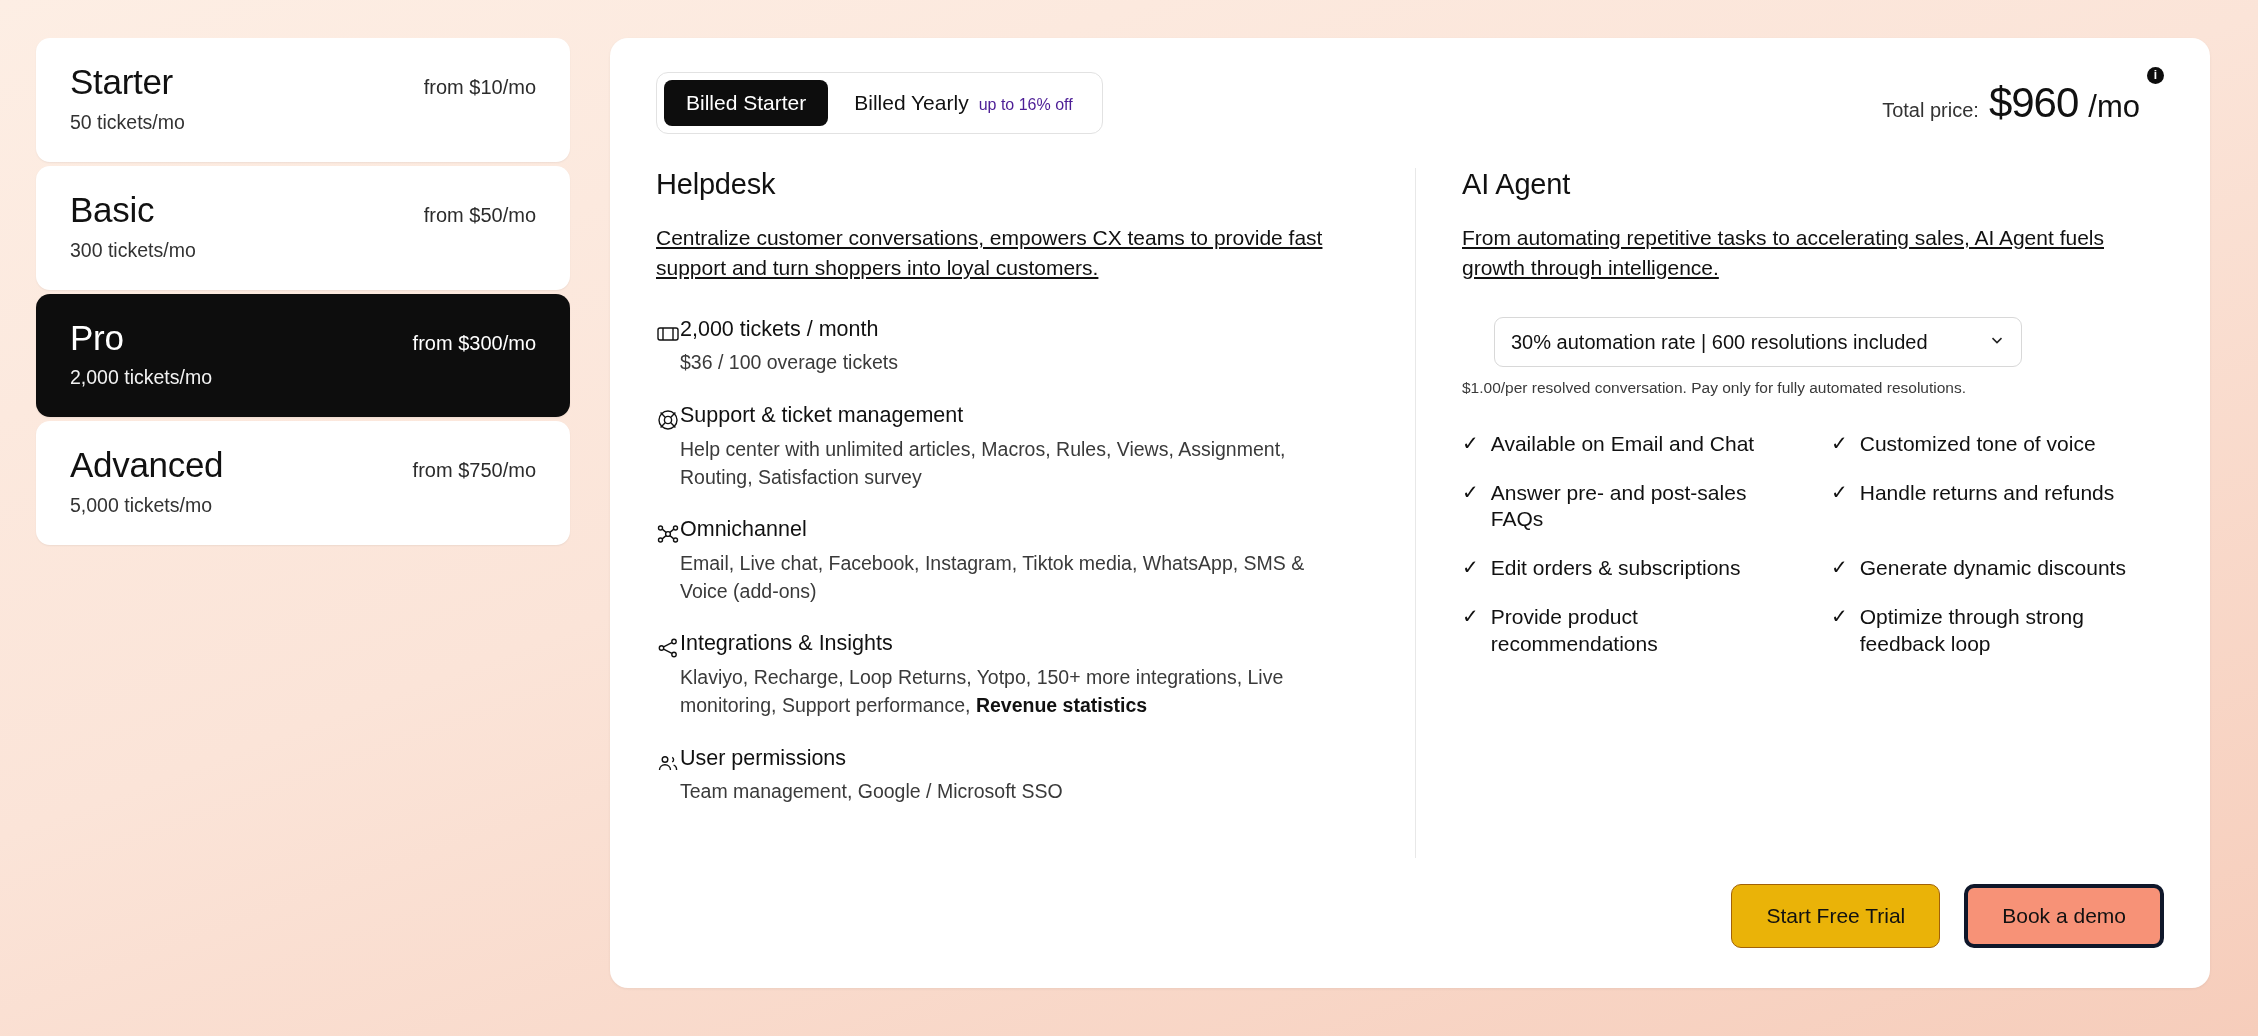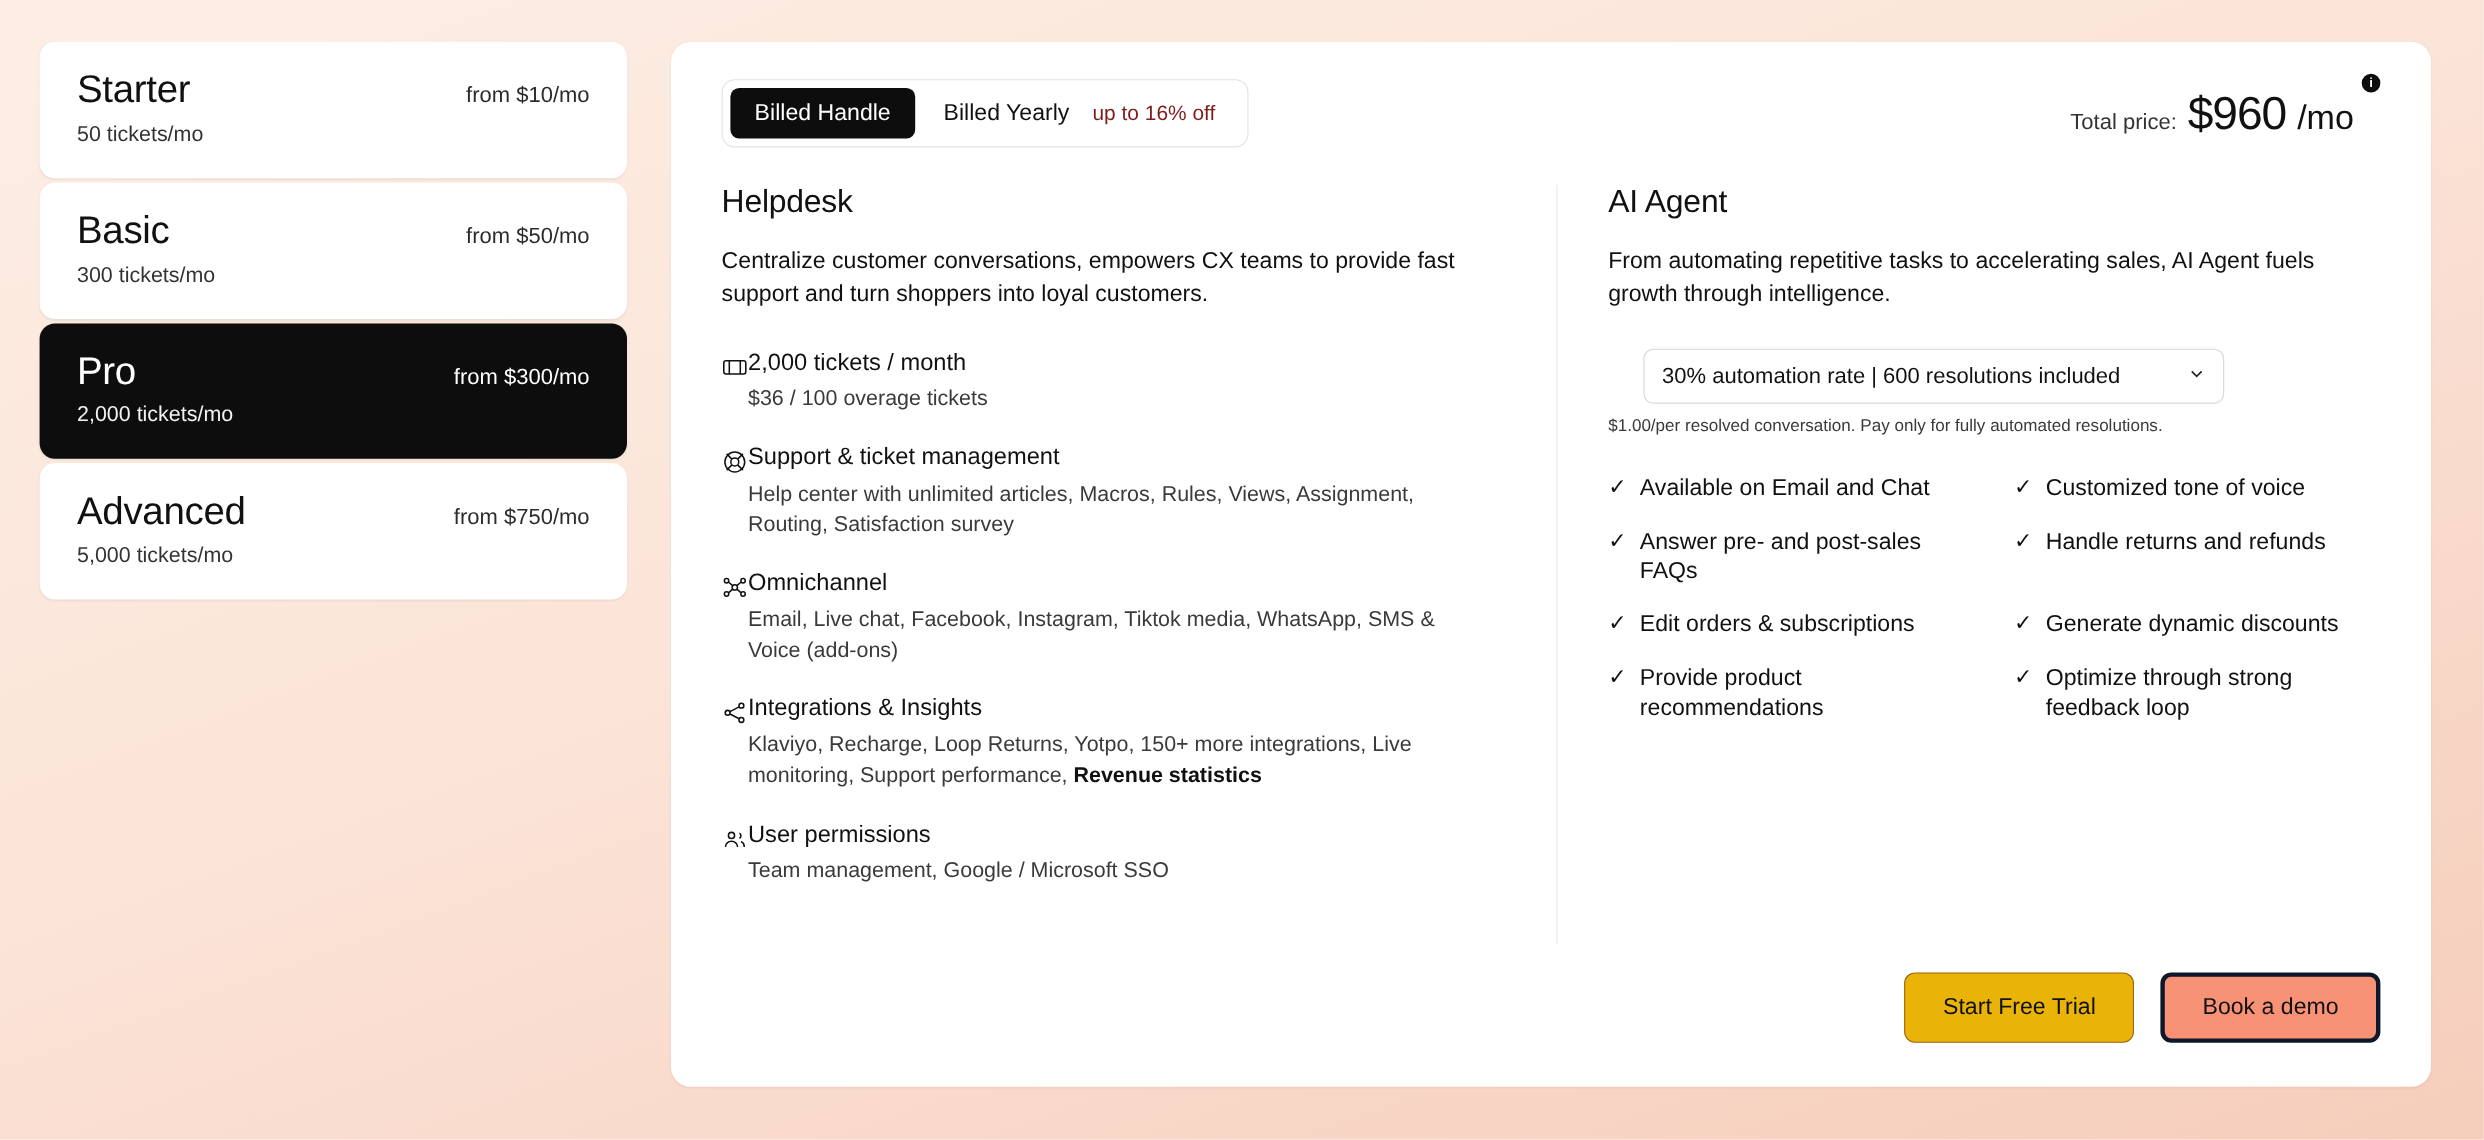--- a/index.html
+++ b/index.html
@@ -97,23 +97,23 @@
     padding: 11px 22px;
     border-radius: 8px;
     cursor: pointer;
     white-space: nowrap;
   }
   .toggle-btn.active {
     background: #0d0d0d;
     color: #ffffff;
   }
   .toggle-btn .off {
-    font-size: 19px;
-    color: #7f1d1d;
-    margin-left: 21px;
+    font-size: 16px;
+    color: #4c1d95;
+    margin-left: 10px;
   }
   .total {
     display: flex;
     align-items: baseline;
     gap: 10px;
     position: relative;
     padding-right: 24px;
   }
   .total-label { font-size: 20px; color: #333; }
   .total-value { font-size: 42px; font-weight: 400; letter-spacing: -1px; }
@@ -153,20 +153,21 @@
     font-weight: 400;
     letter-spacing: -0.2px;
     margin: 0 0 22px 0;
   }
   .col-desc {
     font-size: 21px;
     line-height: 1.42;
     color: #111;
     margin: 0 0 34px 0;
     max-width: 700px;
+    text-decoration: underline;
   }
 
   .feat {
     display: flex;
     margin-bottom: 26px;
   }
   .feat-icon {
     flex: 0 0 24px;
     width: 24px;
     height: 24px;
@@ -307,21 +308,21 @@
     </div>
 
 
   </div>
 
   <div class="card">
 
     <div class="card-head">
 
       <div class="toggle">
-        <button class="toggle-btn active">Billed Handle</button>
+        <button class="toggle-btn active">Billed Starter</button>
         <button class="toggle-btn">
           <span>Billed Yearly</span><span class="off">up to 16% off</span>
         </button>
       </div>
 
       <div class="total">
         <span class="total-label">Total price:</span>
         <span class="total-value">$960</span>
         <span class="total-per">/mo</span>
         <span class="info-dot">i</span>

